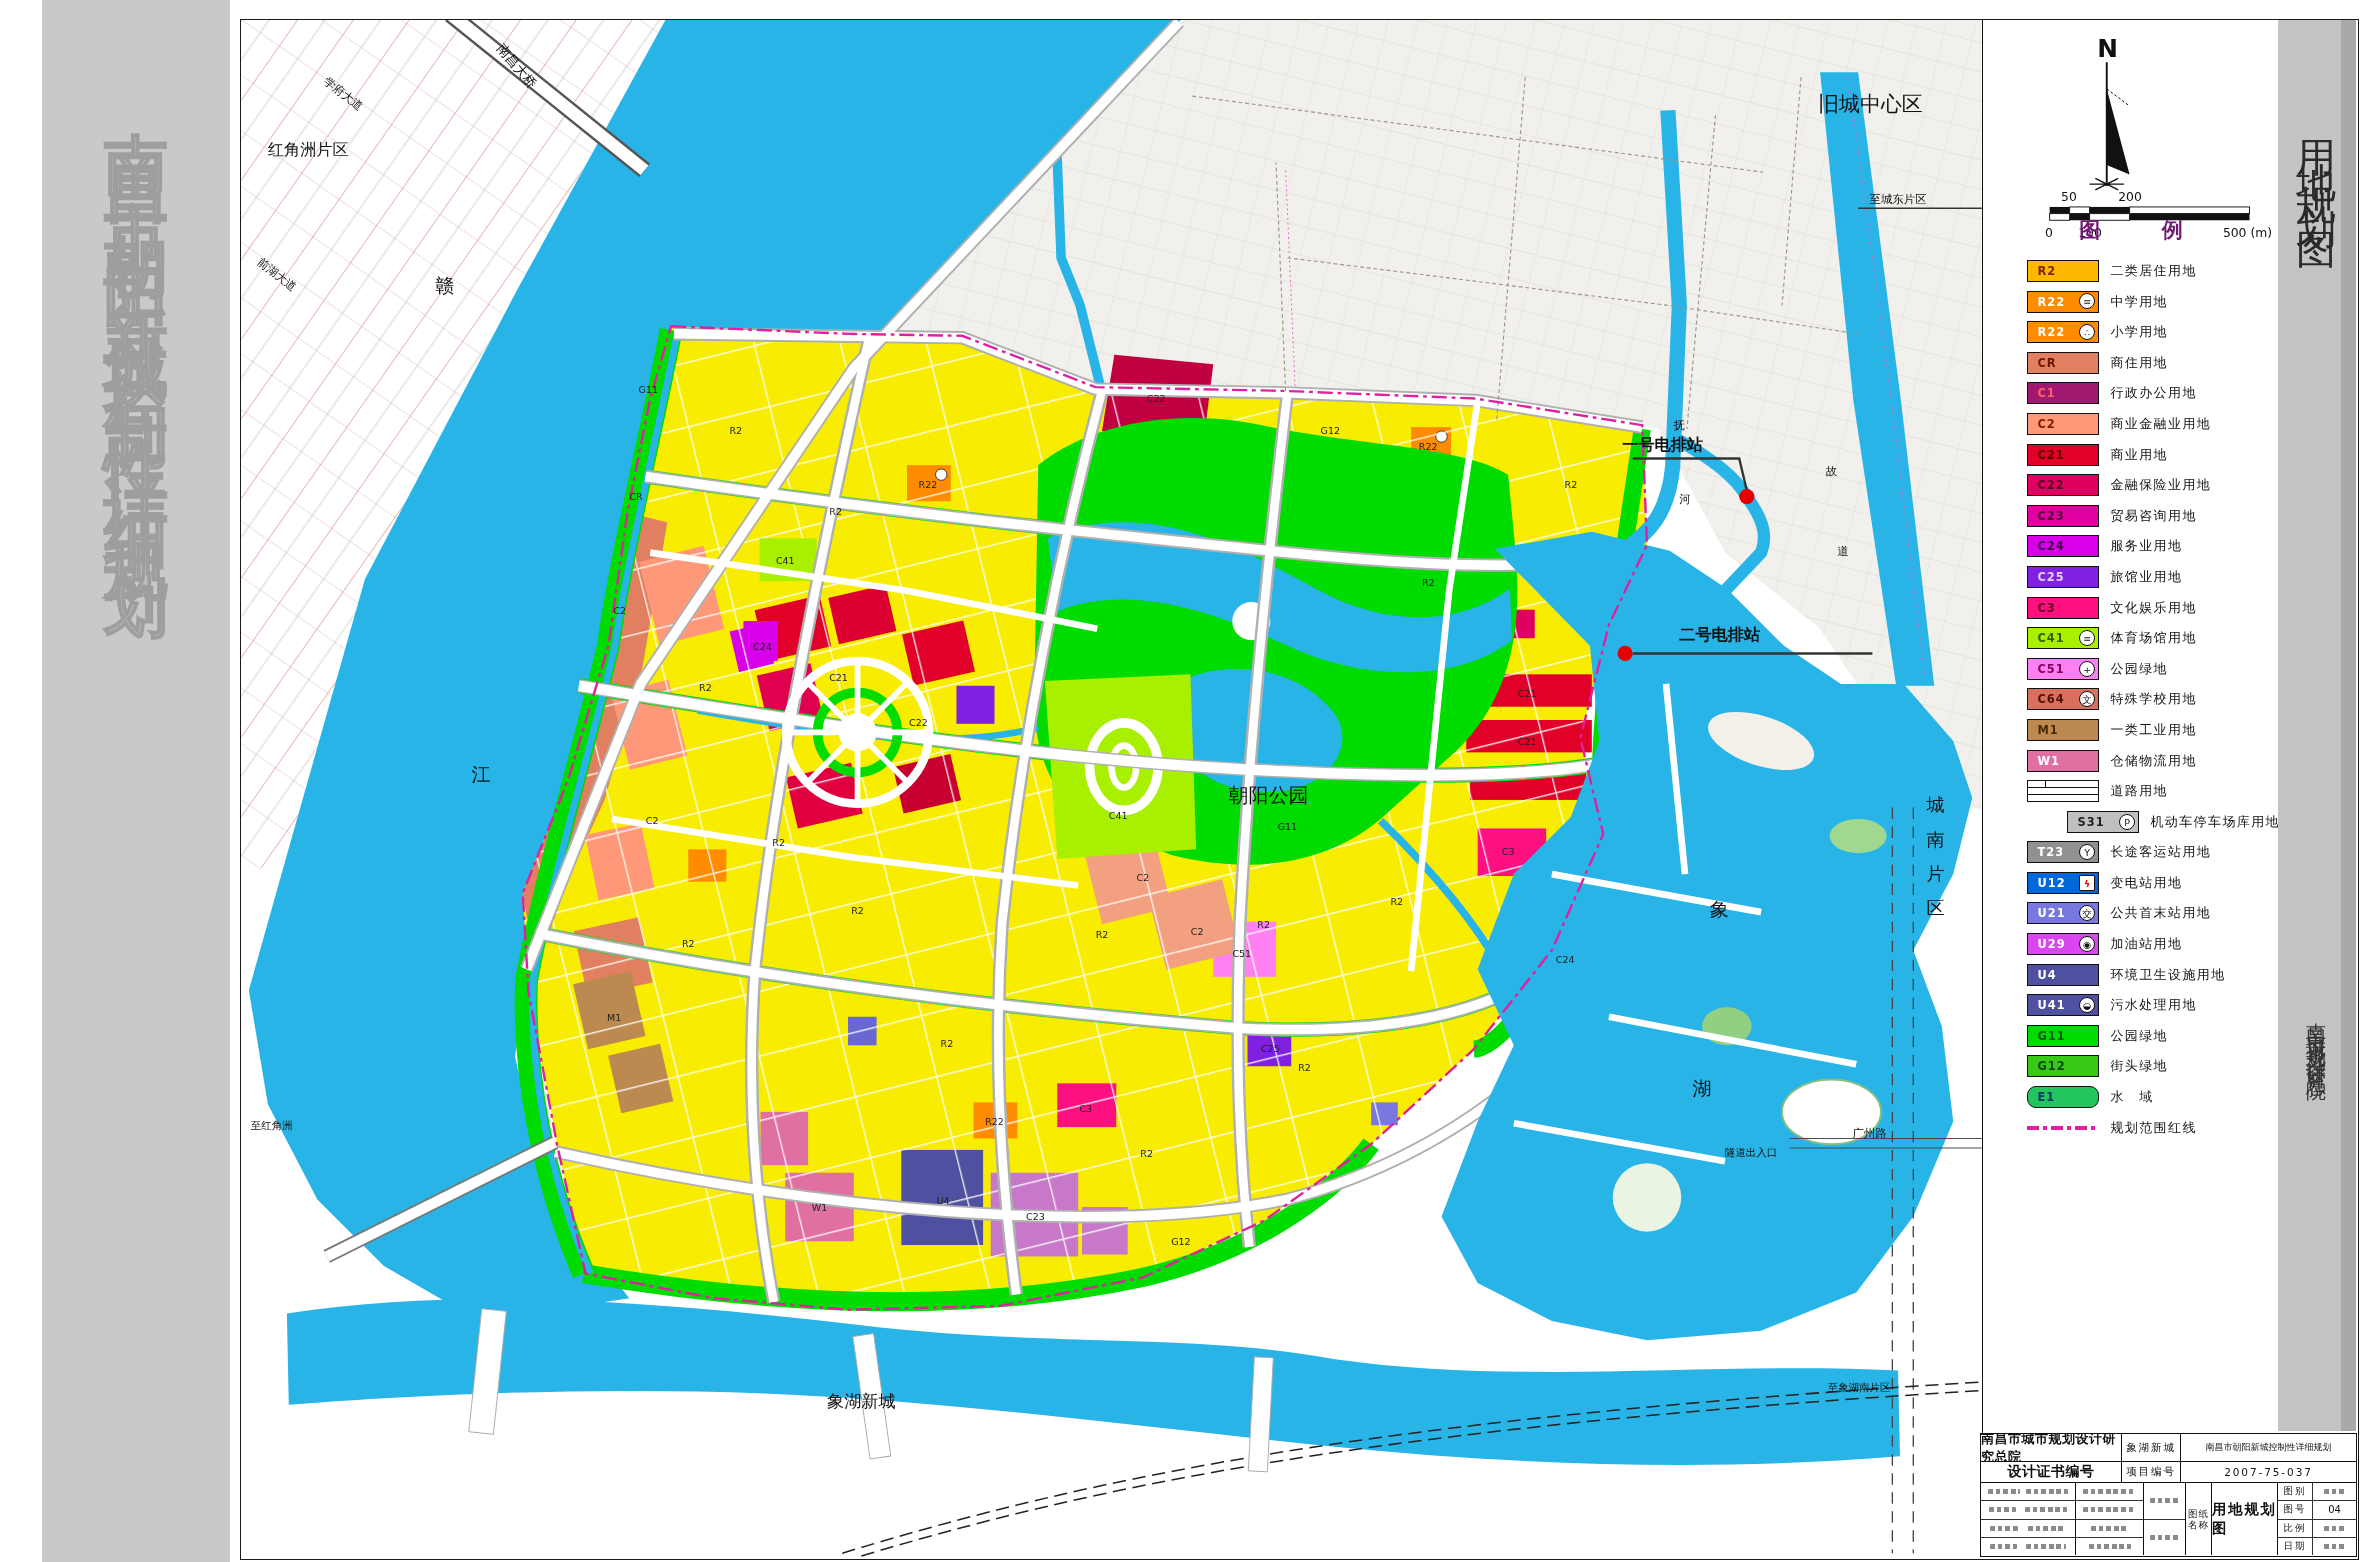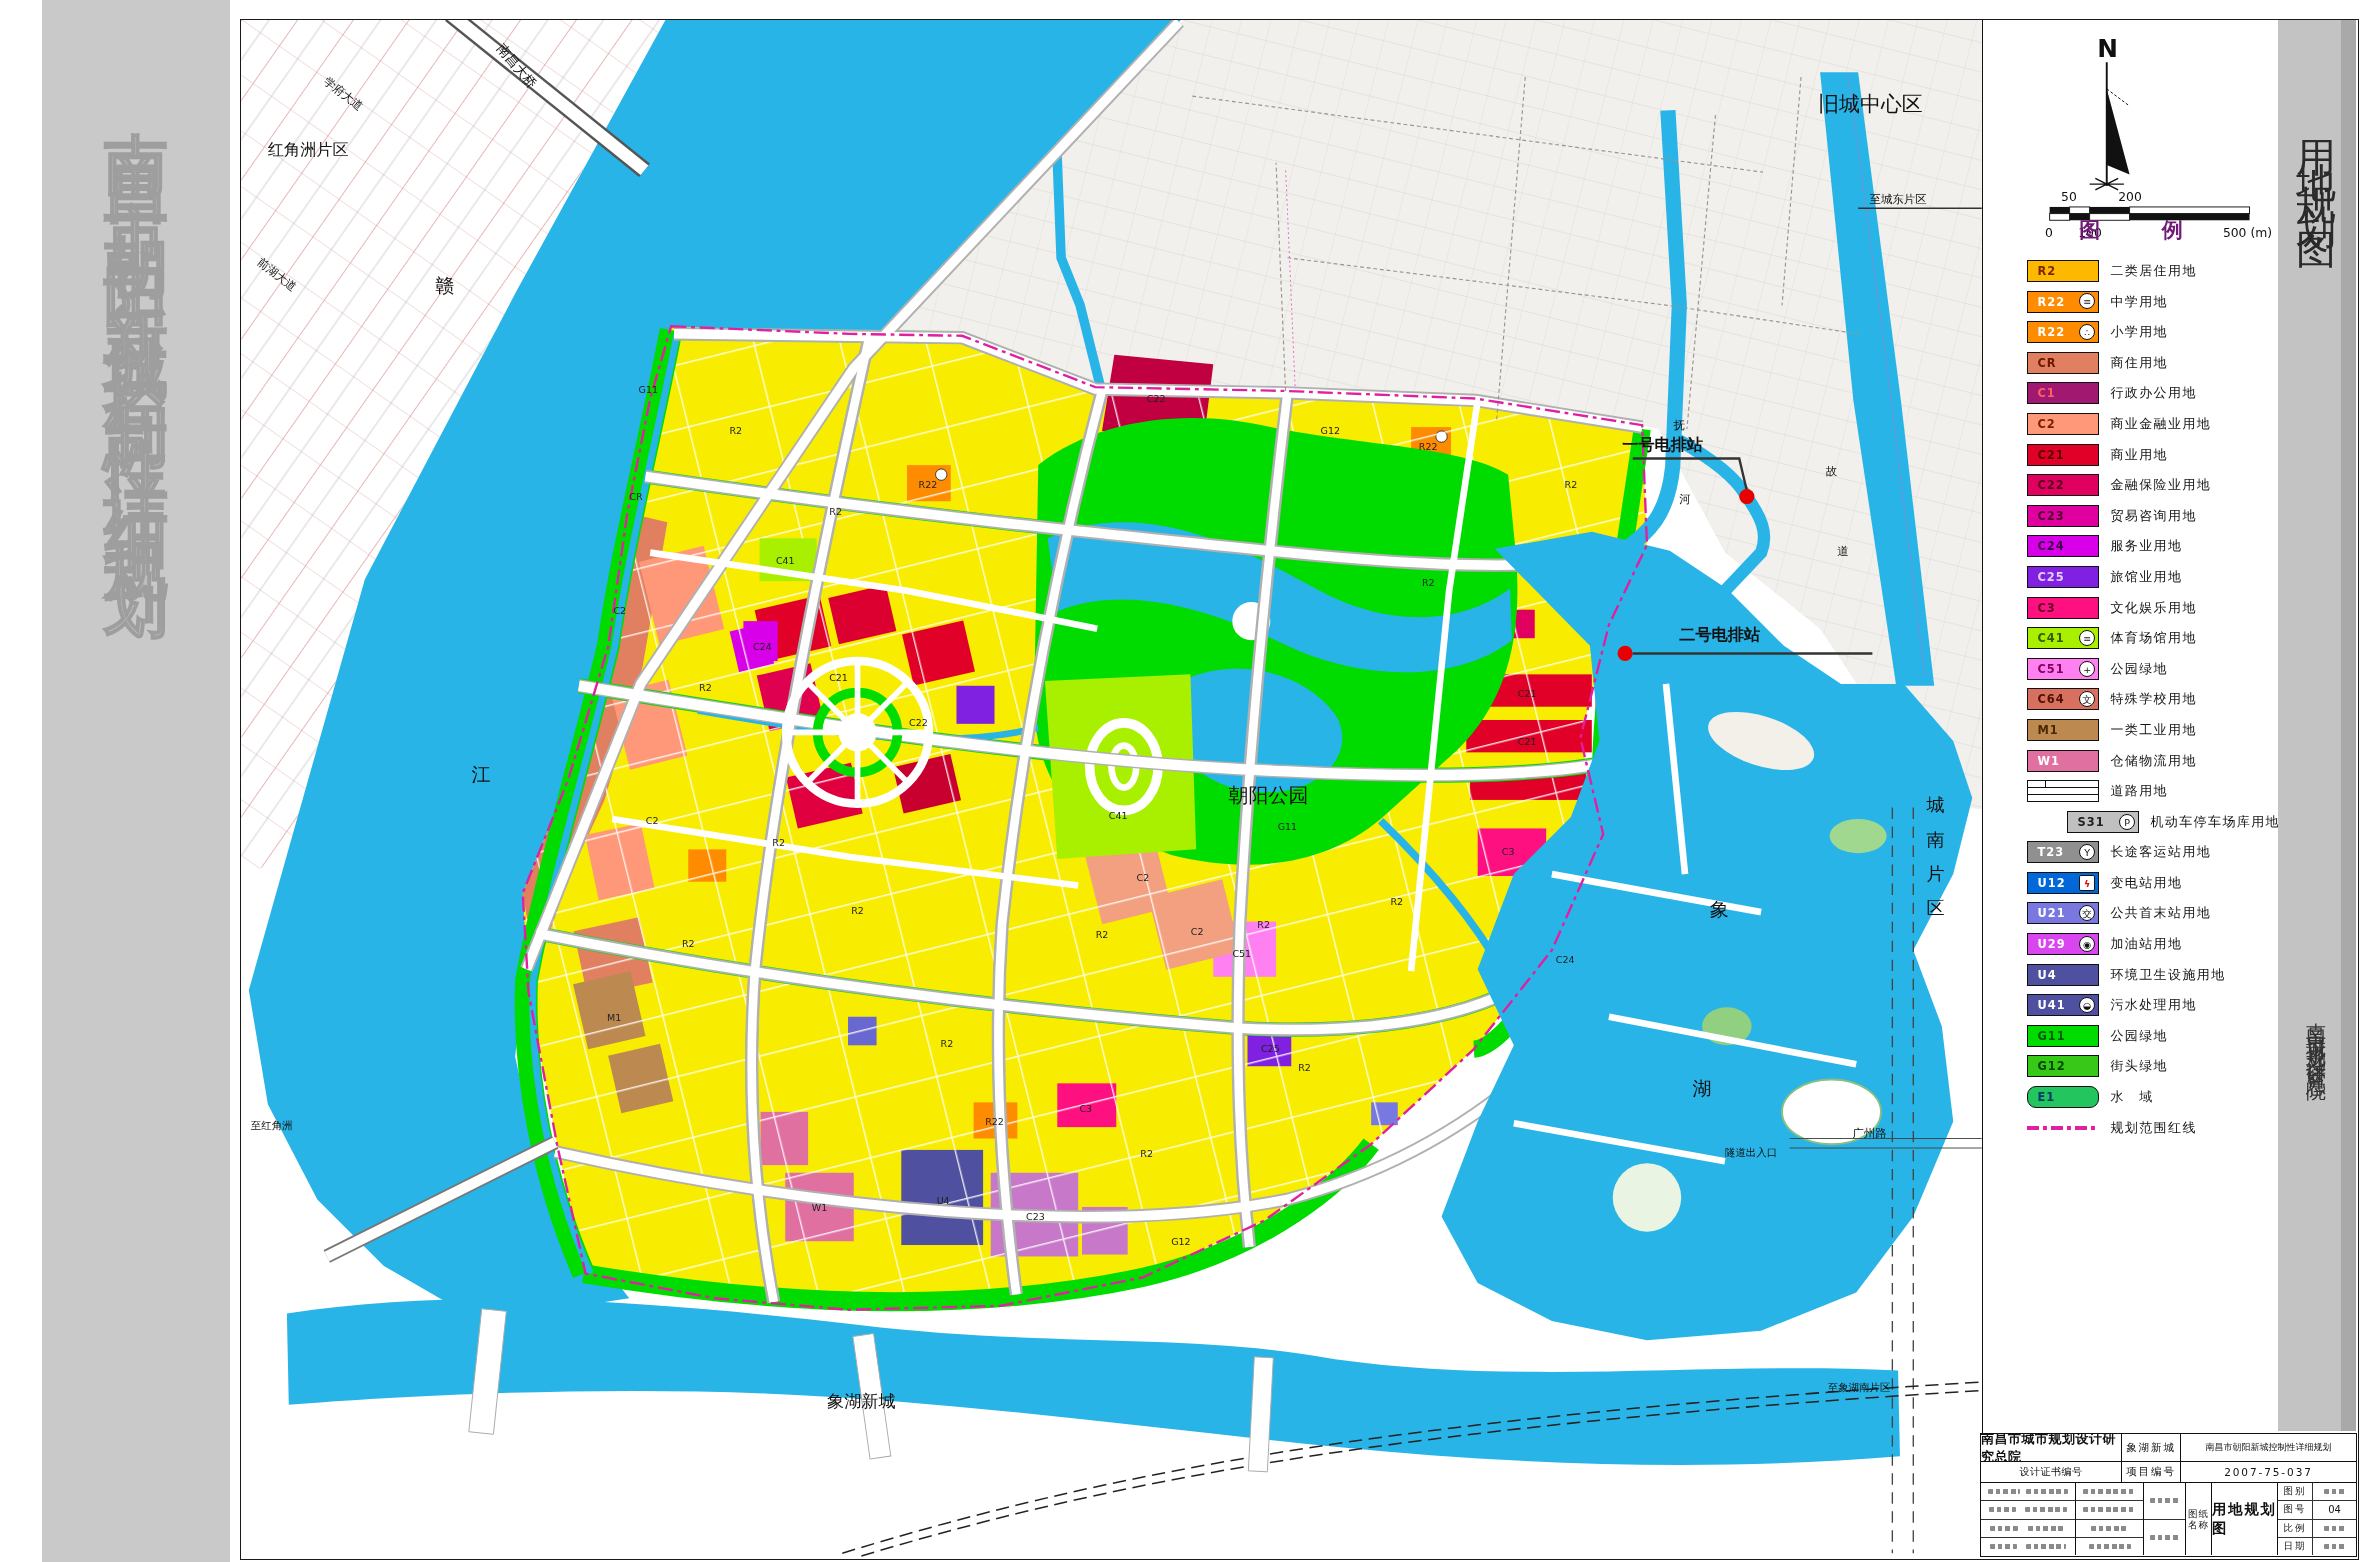--- a/index.html
+++ b/index.html
@@ -574,21 +574,21 @@
     <div class="rs-inst">南昌市城市规划设计研究总院</div>
   </div>
 
   <div class="titleblock">
     <div class="tb-r1">
       <div class="tb-cell tb-inst">南昌市城市规划设计研究总院</div>
       <div class="tb-cell tb-lab">象湖新城</div>
       <div class="tb-cell tb-val">南昌市朝阳新城控制性详细规划</div>
     </div>
     <div class="tb-r2">
-      <div class="tb-cell tb-inst" style="font-weight:normal;font-size:10px">设计证书编号</div>
+      <div class="tb-cell tb-inst" style="font-weight:bold;font-size:14px">设计证书编号</div>
       <div class="tb-cell tb-lab">项目编号</div>
       <div class="tb-cell tb-val" style="font-size:10.5px;letter-spacing:1.9px">2007-75-037</div>
     </div>
     <div class="tb-r3">
       <div class="tb-col" style="width:95px">
         <div class="tb-subrow">
             <div class="smudge" style="width:32px"></div>
             <div class="smudge" style="width:42px"></div>
           </div>
         <div class="tb-subrow">

